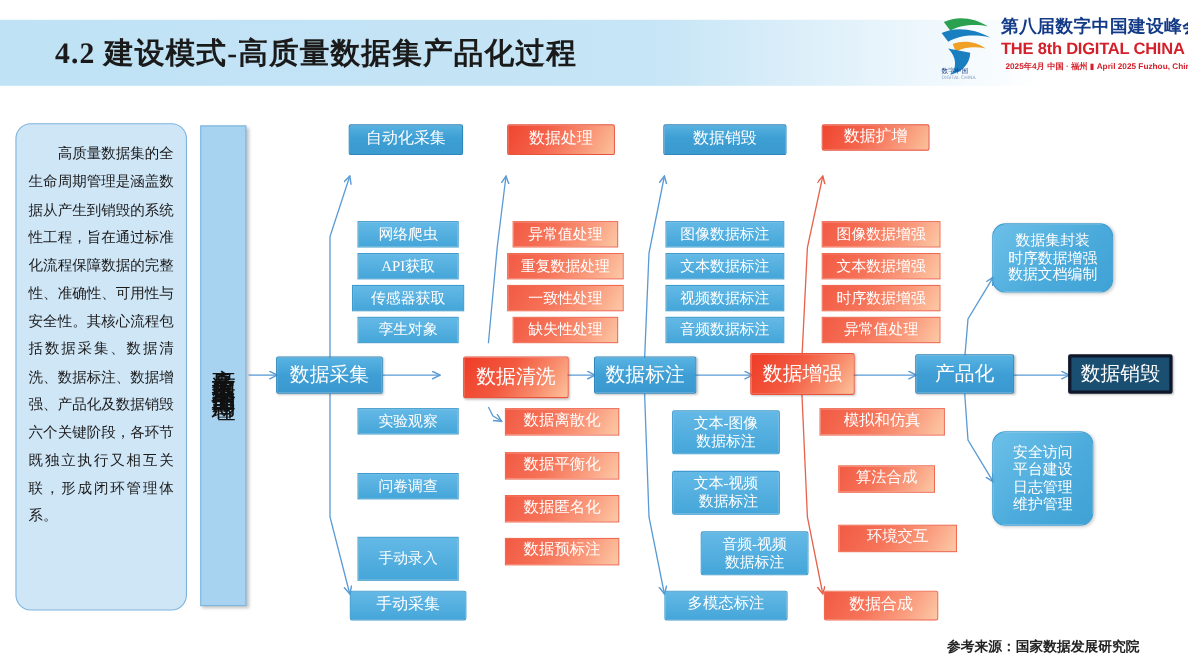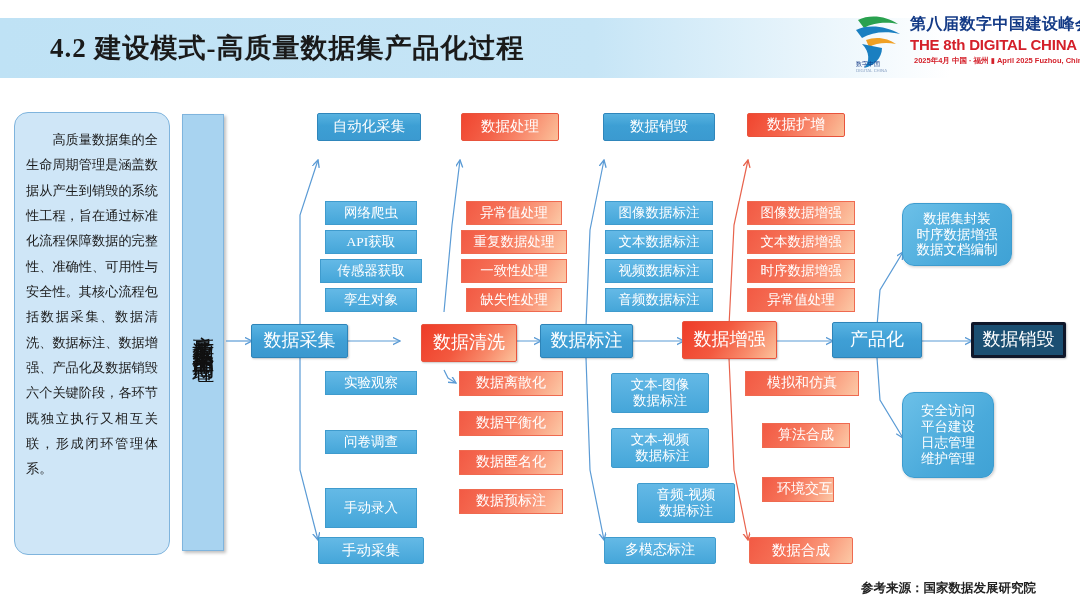--- a/index.html
+++ b/index.html
@@ -272,21 +272,21 @@
     <span>文本数据增强</span></div>
   <div class="node red-soft" style="left:747px; top:259px; width:108px; height:24px; font-size:13.5px;">
     <span>时序数据增强</span></div>
   <div class="node red-soft" style="left:747px; top:288px; width:108px; height:24px; font-size:13.5px;">
     <span>异常值处理</span></div>
 
   <div class="node red-soft" style="left:745px; top:371px; width:114px; height:25px; font-size:14px;">
     <span>模拟和仿真</span></div>
   <div class="node red-soft" style="left:762px; top:423px; width:88px; height:25px; font-size:14px;">
     <span>算法合成</span></div>
-  <div class="node red-soft" style="left:762px; top:477px; width:72px; height:25px; font-size:14px;justify-content:flex-end;">
+  <div class="node red-soft" style="left:762px; top:477px; width:108px; height:25px; font-size:14px;">
     <span>环境交互</span></div>
   <div class="node red-soft rb-sq" style="left:749px; top:537px; width:104px; height:27px; font-size:14.5px;">
     <span>数据合成</span></div>
 
   <div class="node main-blue rb-sq" style="left:251px; top:324px; width:97px; height:34px; font-size:18px;">
     <span>数据采集</span></div>
   <div class="node main-red2 rb-sq" style="left:397px; top:324px; width:96px; height:38px; font-size:18px;margin-left:24px;">
     <span>数据清洗</span></div>
   <div class="node main-blue rb-sq" style="left:540px; top:324px; width:93px; height:34px; font-size:18px;">
     <span>数据标注</span></div>

